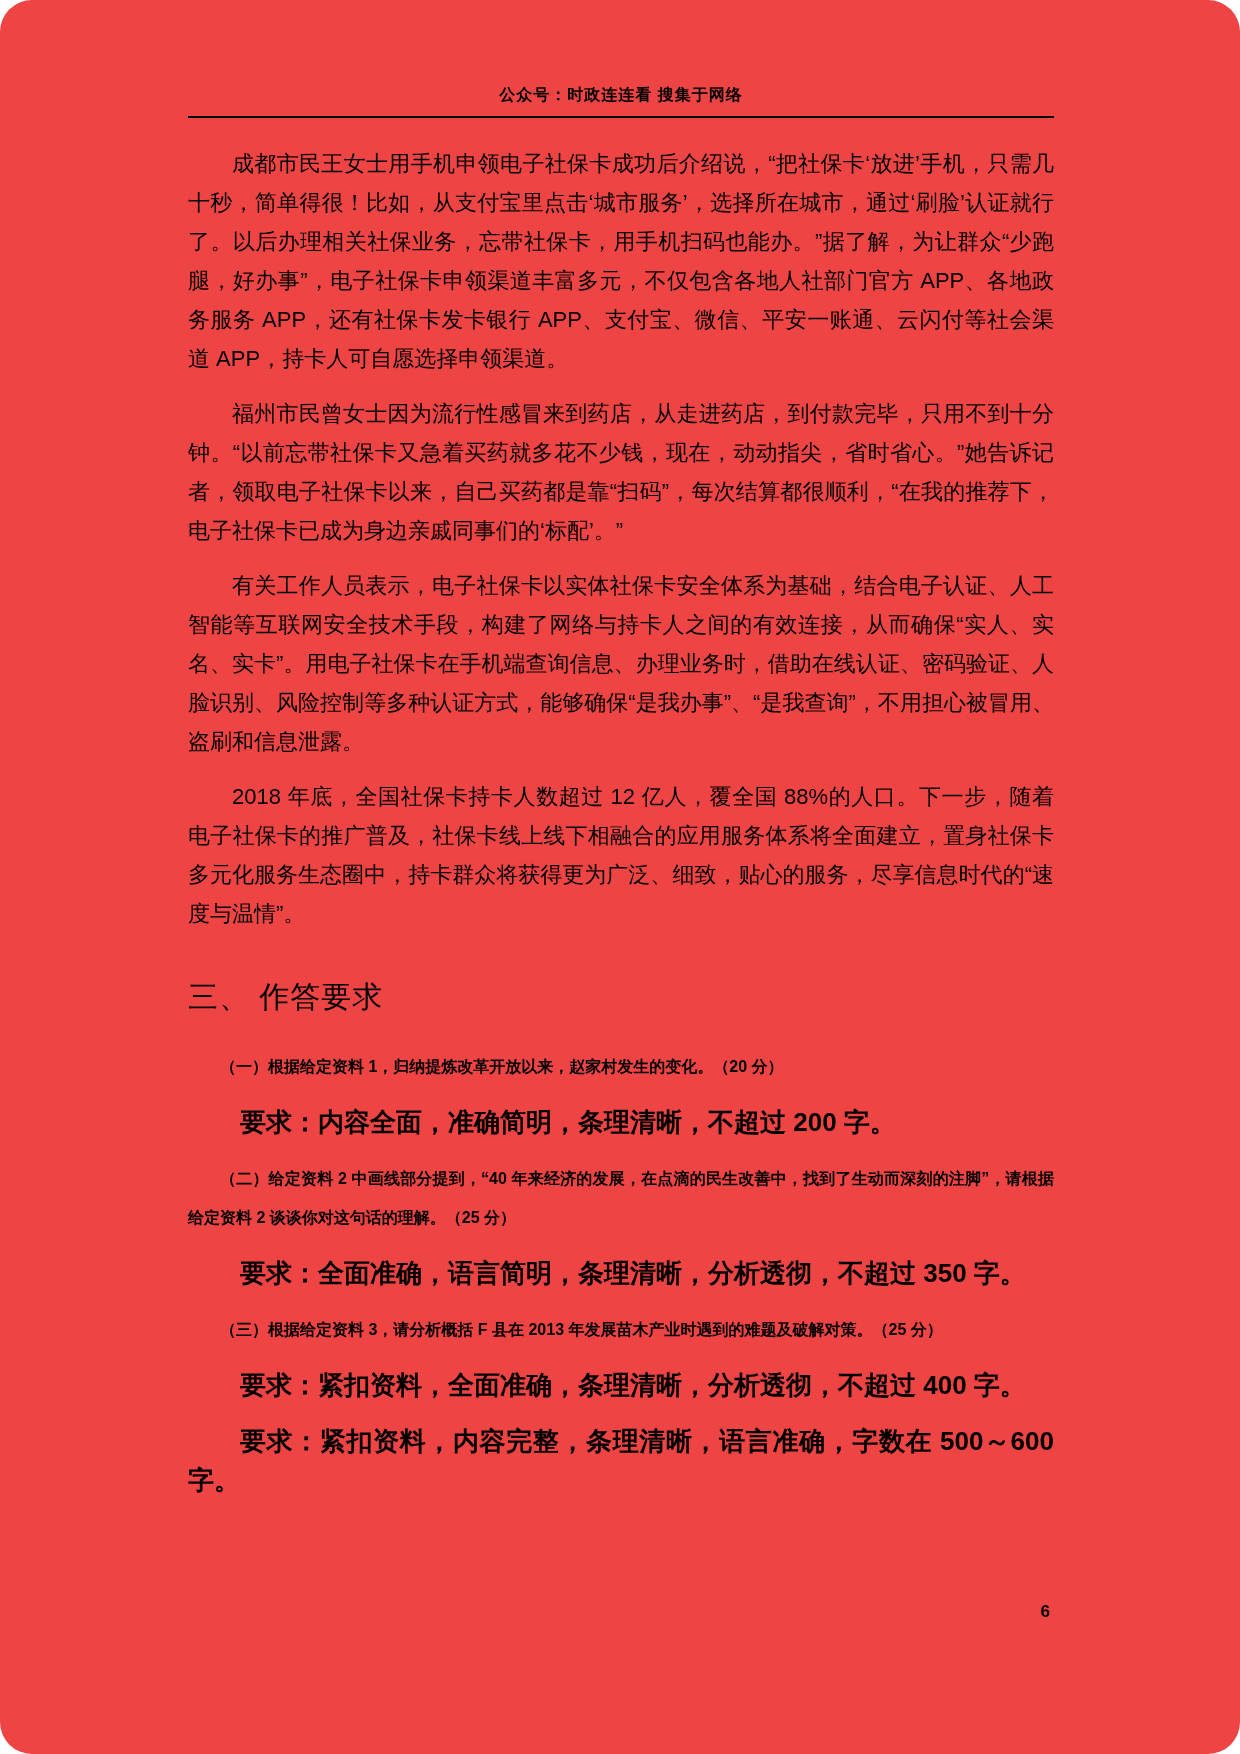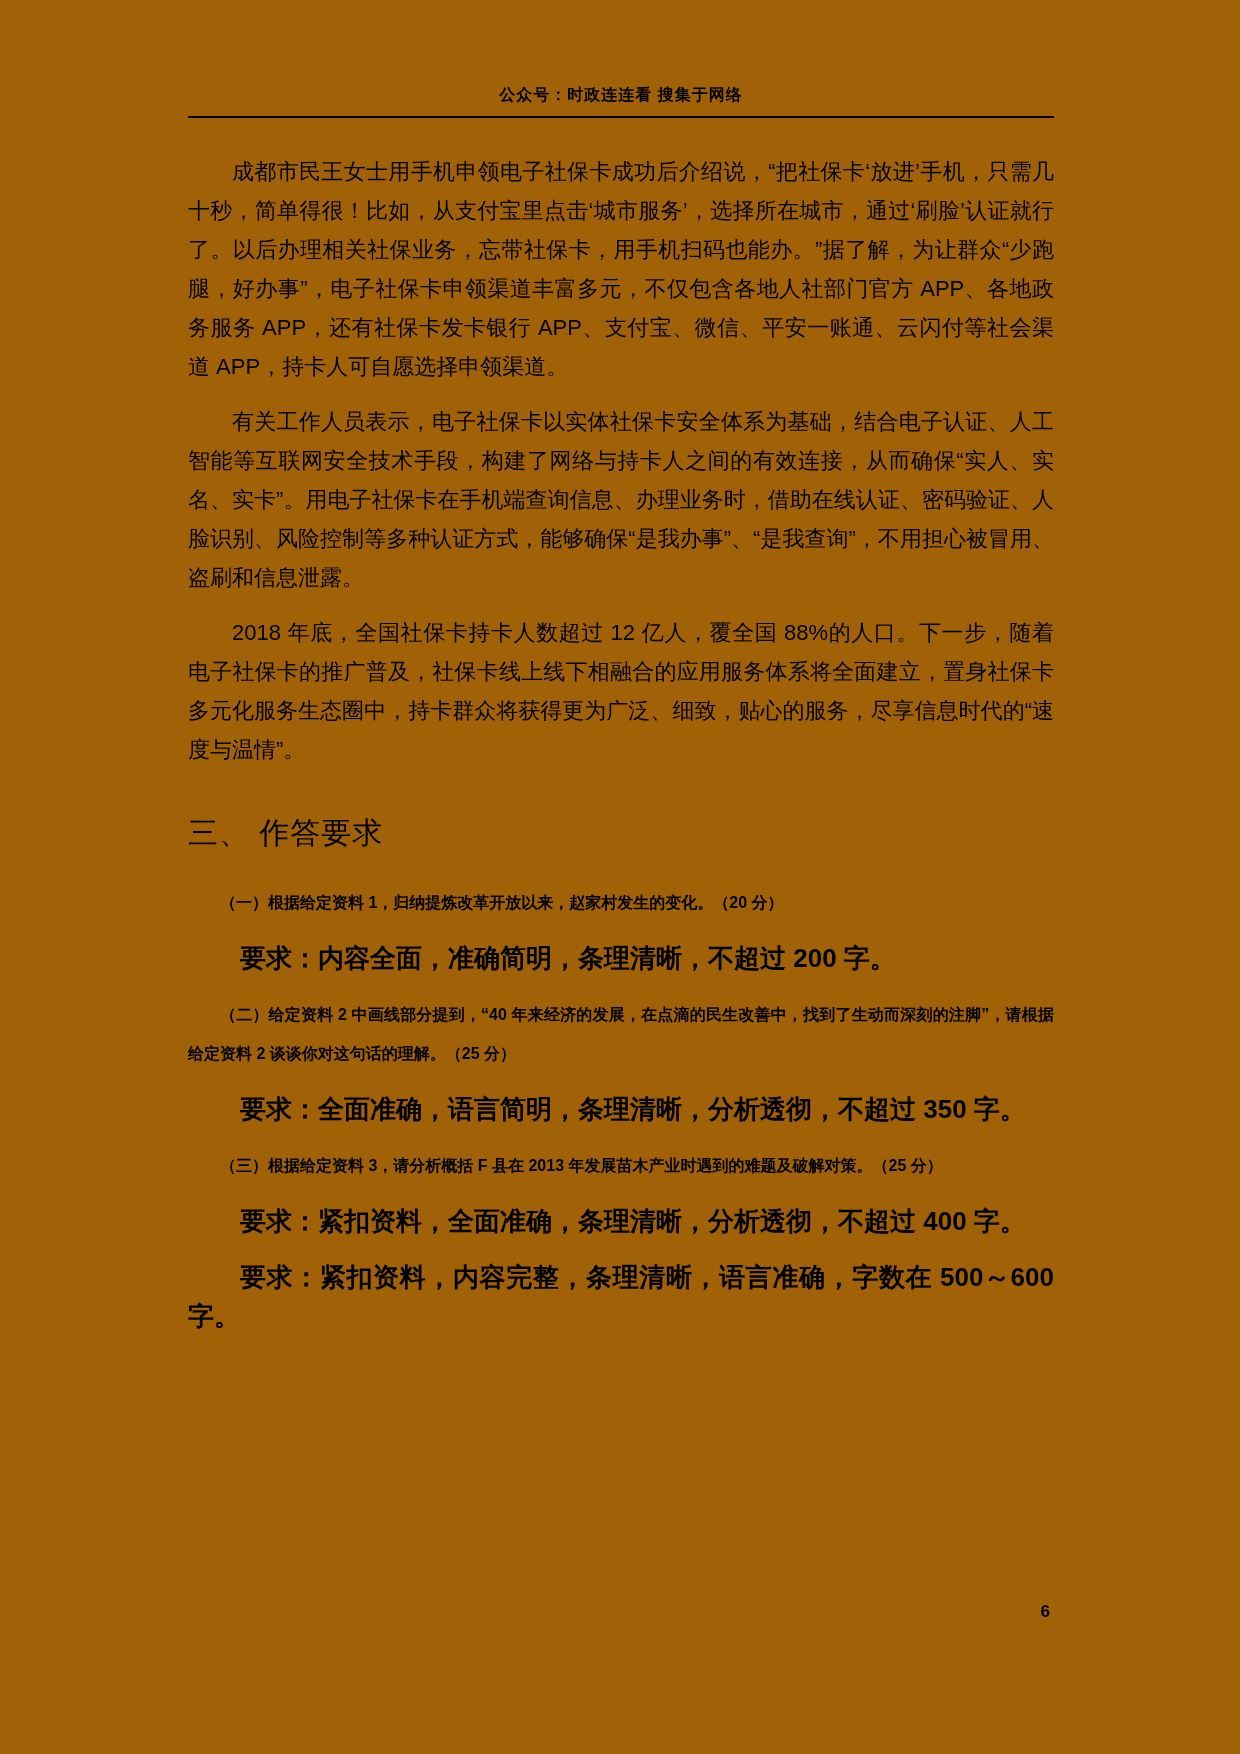--- a/index.html
+++ b/index.html
@@ -5,41 +5,42 @@
   html, body {
     margin: 0;
     padding: 0;
     background: #ffffff;
   }
   .page {
     position: relative;
     width: 1240px;
     height: 1754px;
     margin: 0 auto;
-    background: #a16207;
+    background: #ef4444;
     color: #000000;
     font-family: "Liberation Sans", "DejaVu Sans", sans-serif;
     box-sizing: border-box;
     padding: 85px 186px 0 188px;
     overflow: hidden;
+    border-radius: 32px;
   }
   .doc-header {
     text-align: center;
     font-size: 16px;
     font-weight: bold;
     letter-spacing: 1px;
     padding-bottom: 10px;
   }
   .header-rule {
     border: none;
     border-top: 2px solid #000000;
     margin: 0 0 0 0;
   }
   .content {
-    padding-top: 34px;
+    padding-top: 26px;
   }
   p.body-para {
     font-size: 22px;
     line-height: 39px;
     text-align: justify;
     text-indent: 2em;
     margin: 0 0 16px 0;
   }
   h2.section-heading {
     font-size: 30px;
@@ -78,20 +79,21 @@
 <div class="page">
 
   <div class="doc-header">公众号：时政连连看 搜集于网络</div>
 
   <hr class="header-rule">
 
   <div class="content">
 
     <p class="body-para">成都市民王女士用手机申领电子社保卡成功后介绍说，“把社保卡‘放进’手机，只需几十秒，简单得很！比如，从支付宝里点击‘城市服务’，选择所在城市，通过‘刷脸’认证就行了。以后办理相关社保业务，忘带社保卡，用手机扫码也能办。”据了解，为让群众“少跑腿，好办事”，电子社保卡申领渠道丰富多元，不仅包含各地人社部门官方 APP、各地政务服务 APP，还有社保卡发卡银行 APP、支付宝、微信、平安一账通、云闪付等社会渠道 APP，持卡人可自愿选择申领渠道。</p>
 
+    <p class="body-para">福州市民曾女士因为流行性感冒来到药店，从走进药店，到付款完毕，只用不到十分钟。“以前忘带社保卡又急着买药就多花不少钱，现在，动动指尖，省时省心。”她告诉记者，领取电子社保卡以来，自己买药都是靠“扫码”，每次结算都很顺利，“在我的推荐下，电子社保卡已成为身边亲戚同事们的‘标配’。”</p>
 
     <p class="body-para">有关工作人员表示，电子社保卡以实体社保卡安全体系为基础，结合电子认证、人工智能等互联网安全技术手段，构建了网络与持卡人之间的有效连接，从而确保“实人、实名、实卡”。用电子社保卡在手机端查询信息、办理业务时，借助在线认证、密码验证、人脸识别、风险控制等多种认证方式，能够确保“是我办事”、“是我查询”，不用担心被冒用、盗刷和信息泄露。</p>
 
     <p class="body-para">2018 年底，全国社保卡持卡人数超过 12 亿人，覆全国 88%的人口。下一步，随着电子社保卡的推广普及，社保卡线上线下相融合的应用服务体系将全面建立，置身社保卡多元化服务生态圈中，持卡群众将获得更为广泛、细致，贴心的服务，尽享信息时代的“速度与温情”。</p>
 
     <h2 class="section-heading">三、 作答要求</h2>
 
     <div>
       <p class="question-prompt">（一）根据给定资料 1，归纳提炼改革开放以来，赵家村发生的变化。（20 分）</p>
       <p class="question-requirement">要求：内容全面，准确简明，条理清晰，不超过 200 字。</p>

